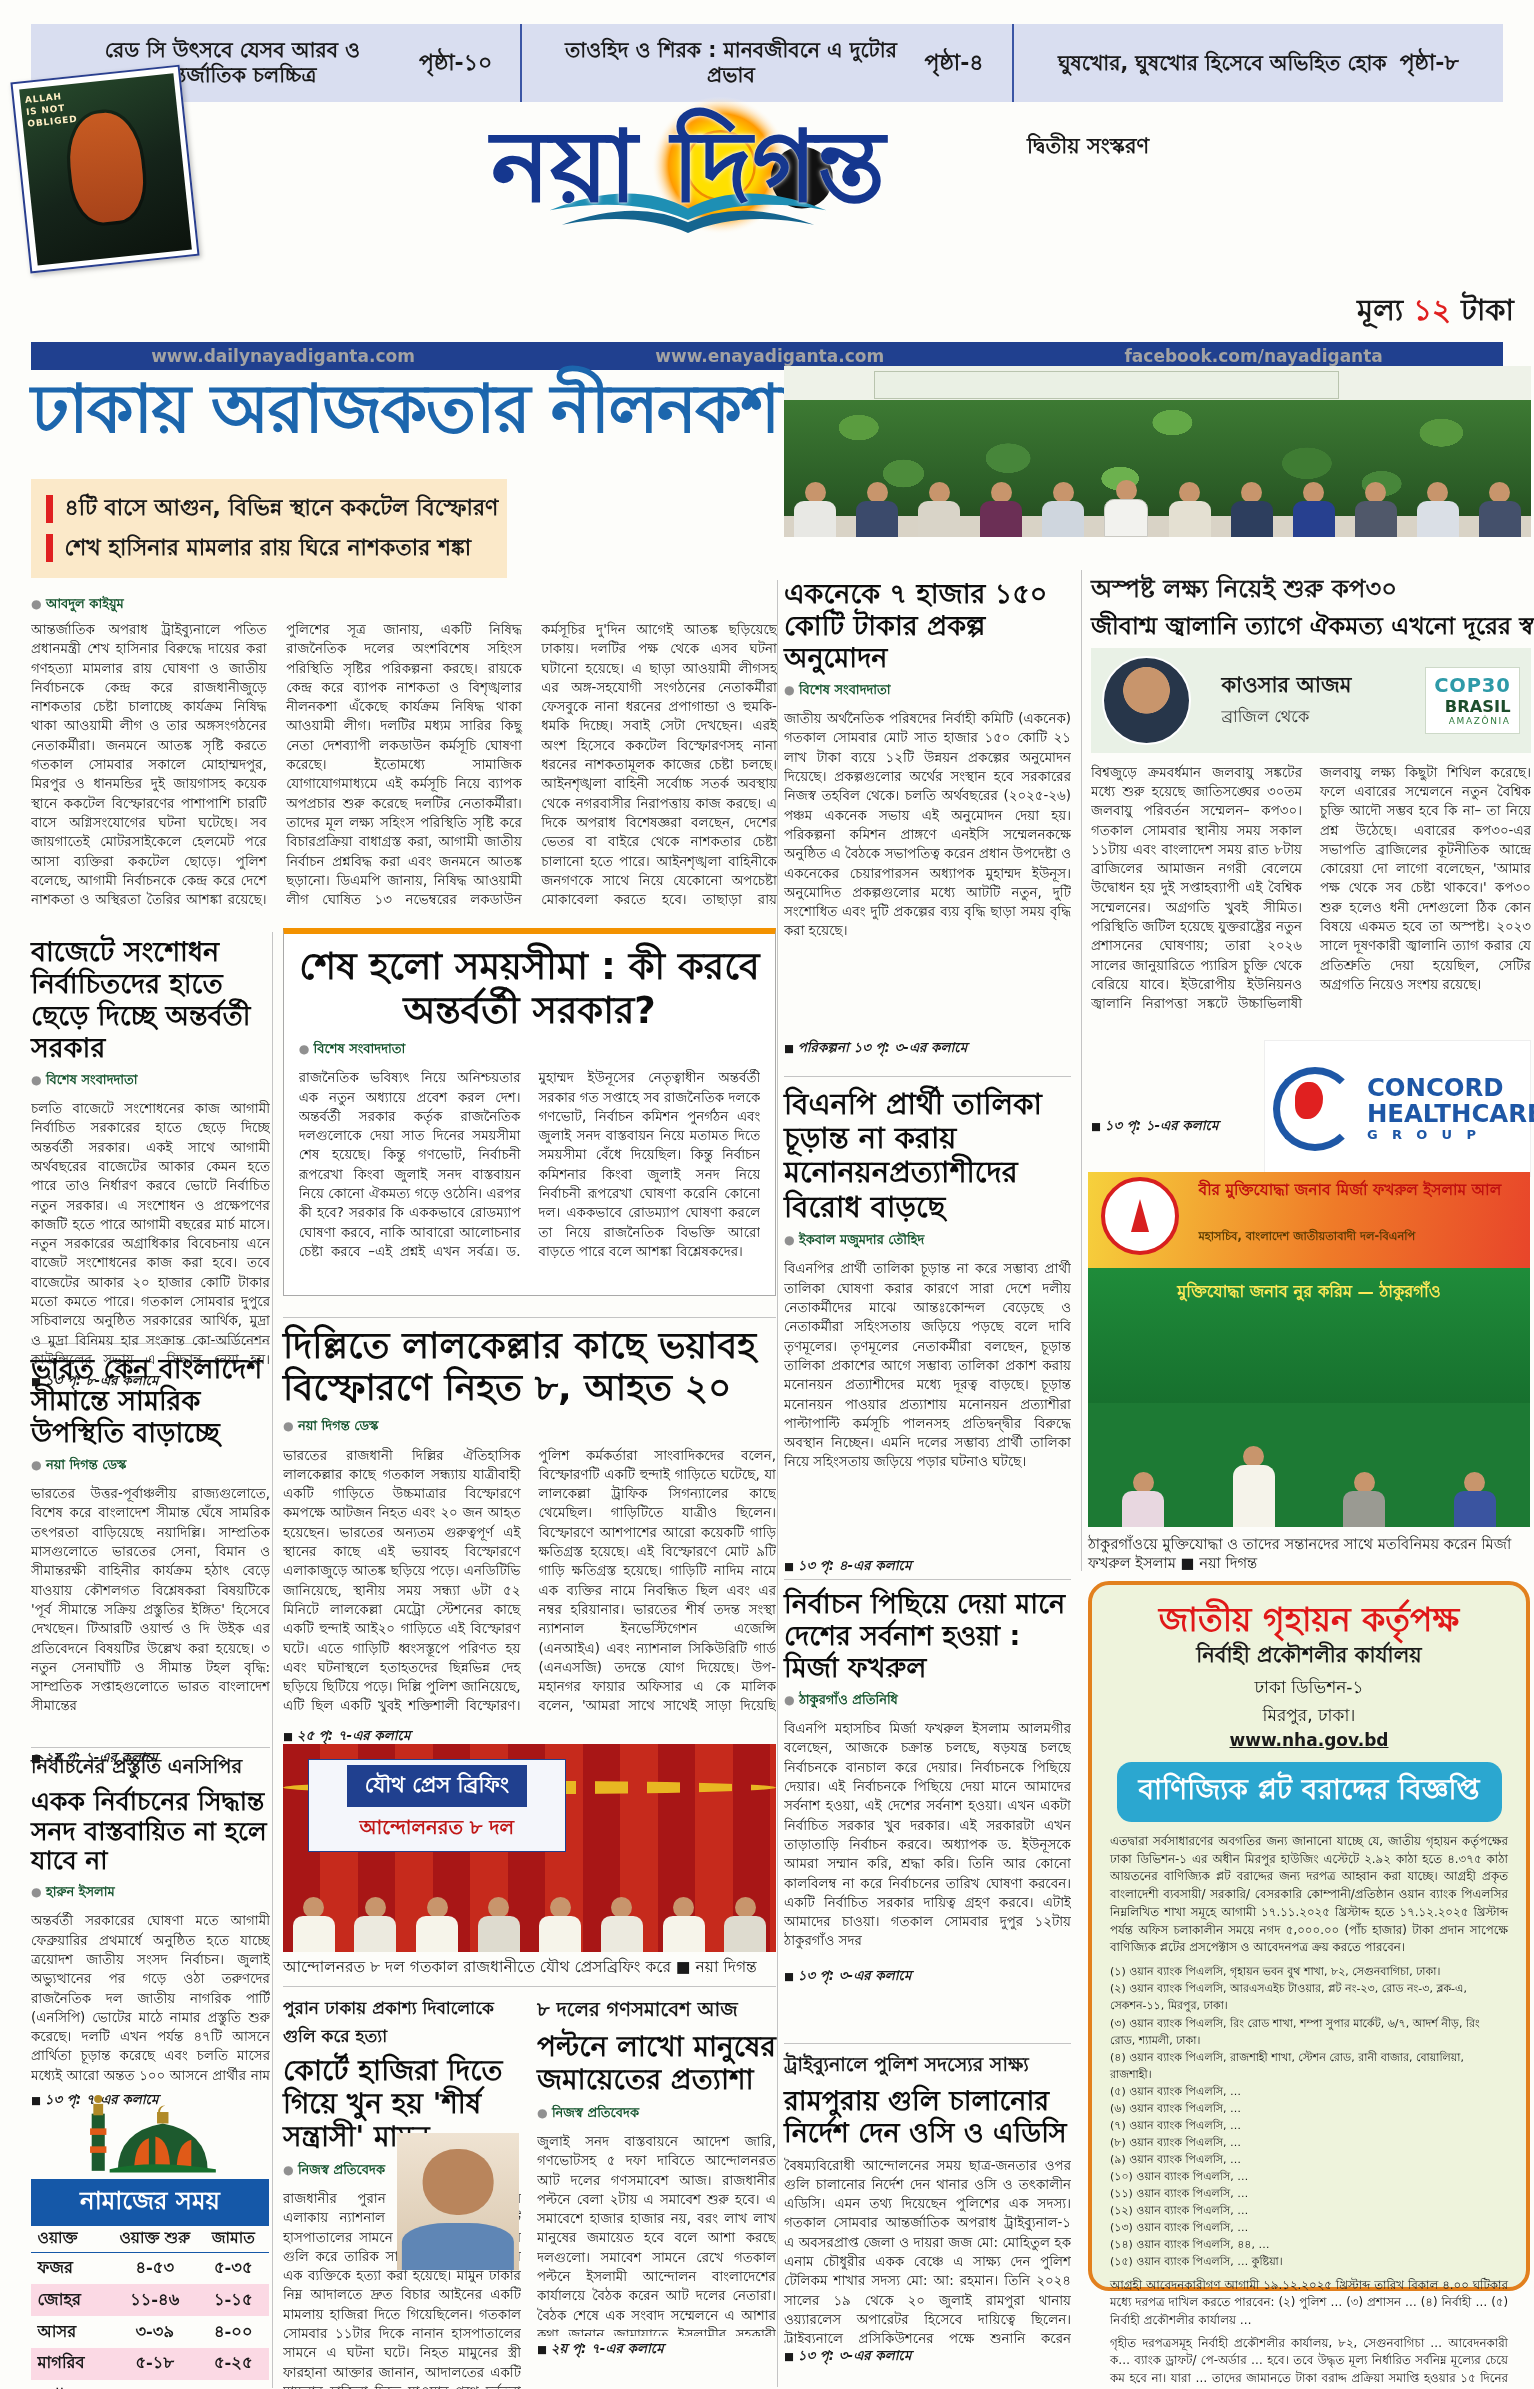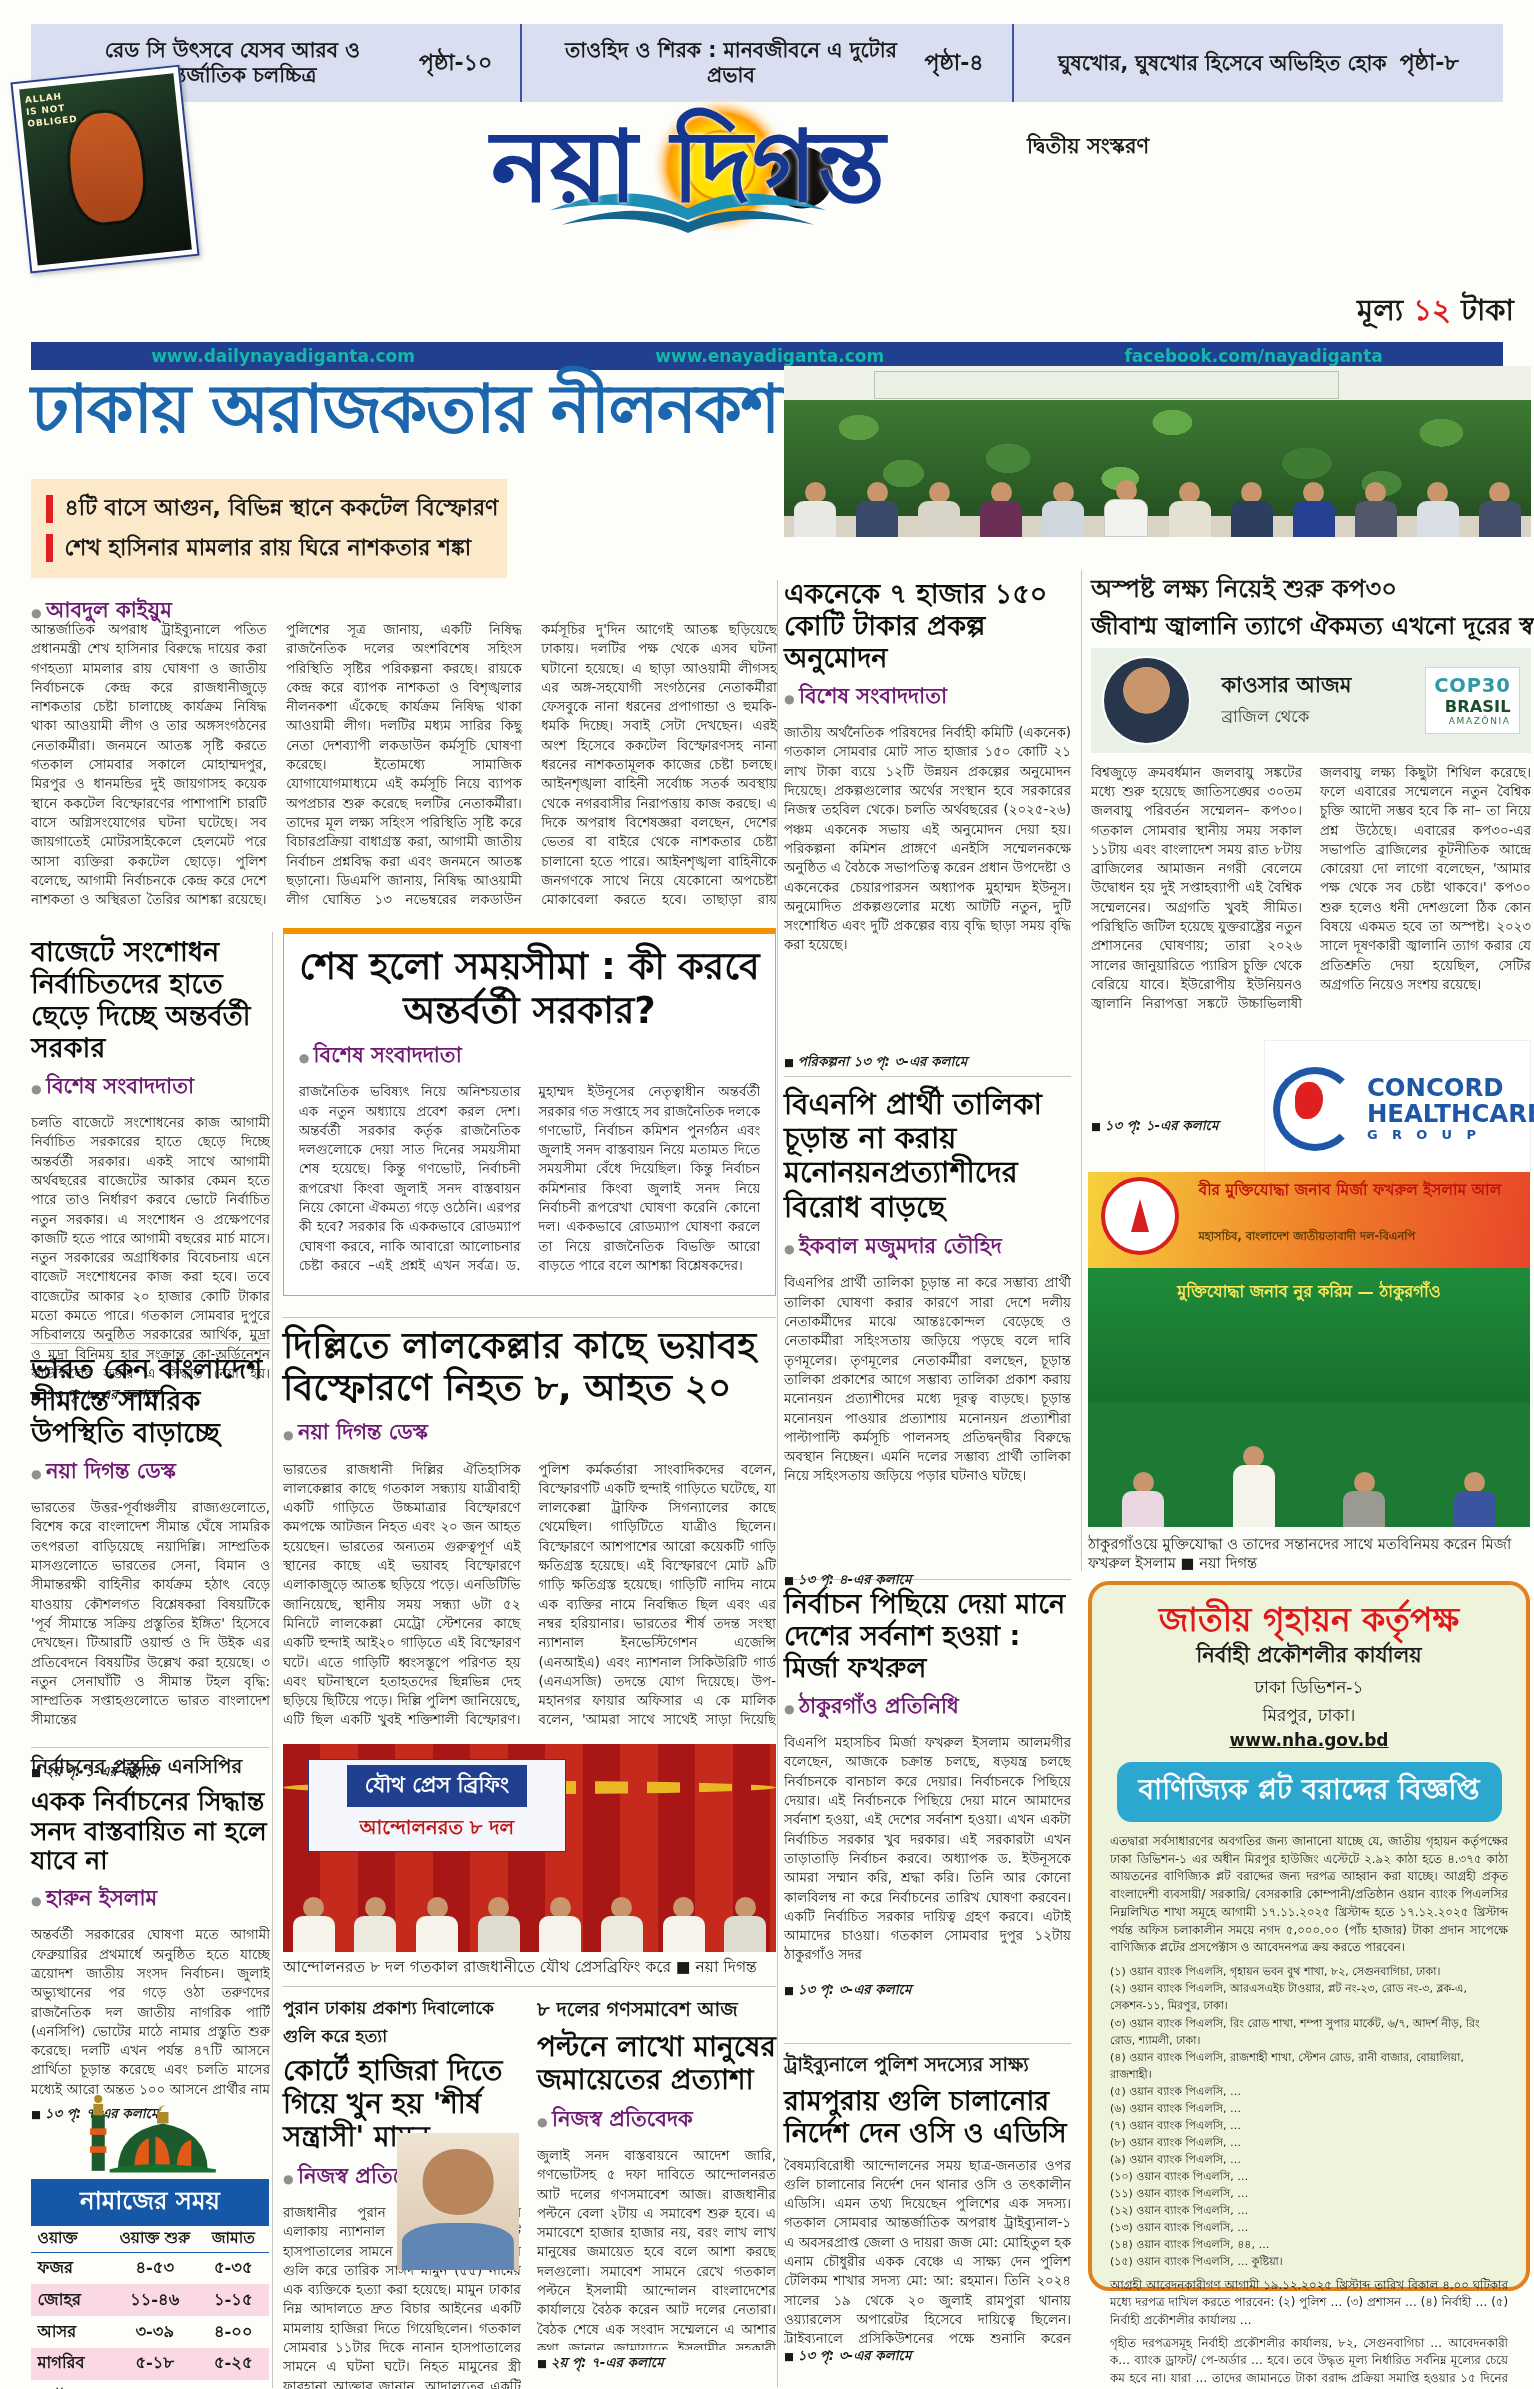--- a/index.html
+++ b/index.html
@@ -23,36 +23,36 @@
   .mast svg{position:absolute;left:50%;top:14.7px;transform:translateX(-50%);}
   .mast-title{position:relative;font-size:99px;font-weight:bold;color:#15378f;line-height:187px;margin:0;
       text-shadow:0 0 4.9px rgba(255,255,255,.9),0 0 1.6px #fff;white-space:nowrap;}
   .edition{left:1027px;top:130px;font-size:21px;font-weight:bold;}
   .dateblock{left:1221px;top:112px;width:293px;text-align:right;}
   .weekday{font-size:29px;font-weight:bold;line-height:1.25;}
   .dateline{font-size:18px;line-height:1.45;}
   .priceline{left:1221px;top:287px;width:293px;text-align:right;font-size:29px;font-weight:bold;}
   .price-num{color:#e02020;}
   
-  .url-bar{left:31px;top:342px;width:1472px;height:28px;background:#20408f;color:#14b8a6;
+  .url-bar{left:31px;top:342px;width:1472px;height:28px;background:#20408f;color:#a3a3a3;
       display:flex;align-items:center;justify-content:space-around;font-size:17px;font-weight:bold;}
   
   .lead-hl{left:31px;top:373px;width:747px;font-size:67px;font-weight:bold;color:#1c66ad;
       white-space:nowrap;letter-spacing:-1.6px;line-height:1.1;}
   .bullet-box{left:31px;top:479px;width:476px;height:99px;background:#fbe9c9;padding:9.8px 14.7px;box-sizing:border-box;
       display:flex;flex-direction:column;justify-content:space-around;}
   .bullet-row{display:flex;align-items:center;gap:11.4px;}
   .bullet-bar{width:7.3px;height:28px;background:#e02020;flex:none;}
   .bullet-text{font-size:22px;font-weight:bold;white-space:nowrap;}
   
   .art{position:absolute;}
   .kicker{font-size:19.5px;font-weight:bold;margin-bottom:3.3px;}
   .kicker:empty,.jump:empty,.by:empty{display:none;}
   .hl{font-weight:bold;color:#0d0d0d;line-height:1.18;margin:0 0 6.5px 0;}
-  .by{font-size:21px;font-weight:bold;margin:4.9px 0 8.1px 0;color:#701a75;}
+  .by{font-size:13px;font-weight:bold;margin:4.9px 0 8.1px 0;color:#14532d;}
   .by::before{content:"● ";color:#909090;font-size:12.2px;}
   .body-txt{font-size:13.4px;line-height:1.44;text-align:justify;overflow:hidden;}
   .cols2{column-count:2;column-gap:18px;}
   .cols3{column-count:3;column-gap:19.5px;}
   .jump{font-size:13.4px;font-weight:bold;font-style:italic;margin-top:3.3px;}
   .jump::before{content:"■ ";font-style:normal;font-size:10.6px;}
   
   .vr{position:absolute;width:0.8px;background:#c4c4c4;}
   .hr{position:absolute;height:0.8px;background:#c4c4c4;}
   

